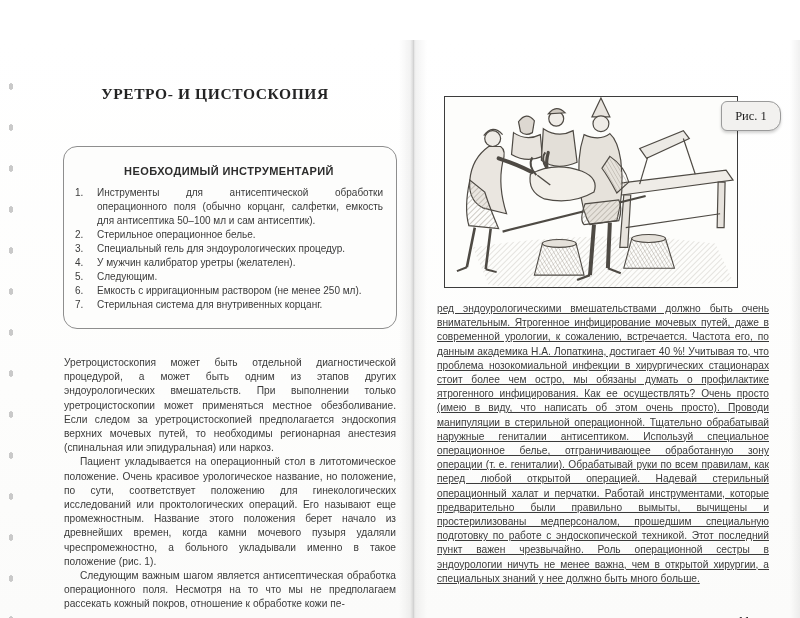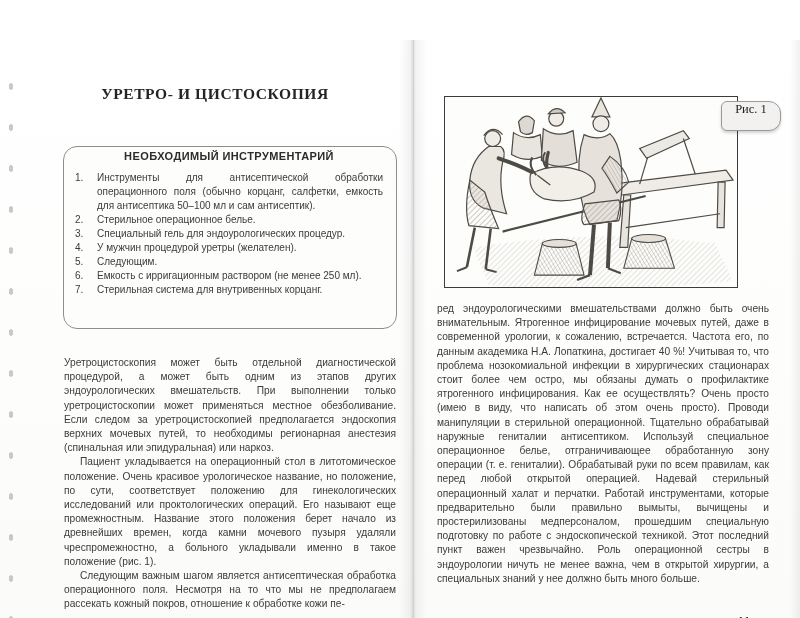--- a/index.html
+++ b/index.html
@@ -19,31 +19,31 @@
   .gutter-line{position:absolute;left:413px;top:0;width:1px;height:603px;background:#d2d2d2;}
   .bottom-edge{position:absolute;left:22px;top:604px;width:770px;height:1px;background:#e4e4e4;}
   .right-edge{position:absolute;right:0;top:0;width:10px;height:603px;
     background:linear-gradient(90deg,rgba(0,0,0,0),rgba(0,0,0,0.06));}
 
   
   .page-title{position:absolute;left:50px;top:45px;width:330px;text-align:center;
     font-family:"Liberation Serif","DejaVu Serif",serif;font-weight:bold;
     font-size:15.5px;letter-spacing:0.6px;color:#242424;}
   .inst-box{position:absolute;left:63px;top:106px;width:334px;height:183px;box-sizing:border-box;
-    border:1.4px solid #8e8e8e;border-radius:14px;padding:1px 13px 0 11px;background:#fdfdfc;}
+    border:1.4px solid #8e8e8e;border-radius:14px;padding:16px 13px 0 11px;background:#fdfdfc;}
   .inst-heading{text-align:center;font-weight:bold;font-size:11px;letter-spacing:0.4px;
     color:#2c2c2c;margin:2px 0 9px 0;}
   .inst-list{margin:0;padding:0;list-style:none;font-size:10px;line-height:14px;color:#3b3b3b;}
   .inst-list li{display:flex;}
   .inst-num{flex:0 0 22px;width:22px;}
   .inst-text{flex:1;text-align:justify;}
 
   .body-col{font-size:10.2px;line-height:14.2px;text-align:justify;color:#3b3b3b;}
   .body-left{position:absolute;left:64px;top:316px;width:332px;}
-  .body-right{position:absolute;left:437px;top:262px;width:332px;}
+  .body-right{position:absolute;left:437px;top:262px;width:332px;text-decoration:underline;}
   .body-col p{margin:0;}
   .body-col p.indent{text-indent:16px;}
 
   
   .tab-pill{position:absolute;top:578px;width:44px;height:15px;background:#5a5a5a;border-radius:8px;}
   .tab-pill.left{left:-14px;}
   .tab-pill.right{left:770px;}
   .page-num{position:absolute;font-family:"Liberation Serif","DejaVu Serif",serif;
     font-weight:bold;font-size:14px;color:#232323;}
   .page-num.left{left:33px;top:591px;}
@@ -52,21 +52,21 @@
   .running-title.left{left:88px;top:581px;width:300px;}
   .running-title.right{left:437px;top:581px;width:284px;text-align:right;}
 
   
   .fig-frame{position:absolute;left:444px;top:56px;width:294px;height:192px;box-sizing:border-box;
     border:1.4px solid #3c3c3c;background:#fdfdfb;}
   .fig-frame svg{display:block;width:100%;height:100%;}
   .fig-tab{position:absolute;left:721px;top:61px;width:58px;height:28px;
     background:#f2f1ef;border:1px solid #9a9a9a;border-radius:6px 12px 12px 6px;
     box-shadow:0 2px 3px rgba(0,0,0,0.18);
-    display:flex;align-items:flex-start;justify-content:center;
+    display:flex;align-items:center;justify-content:center;
     font-family:"Liberation Serif","DejaVu Serif",serif;font-size:12.5px;color:#1f1f1f;}
 
   
   .logo{position:absolute;left:649px;top:585px;width:34px;height:31px;border-radius:6px;
     background:#54575c;box-shadow:0 1px 2px rgba(0,0,0,0.25);
     display:flex;align-items:center;justify-content:center;
     color:#ffffff;font-weight:bold;font-size:19px;}
 </style>
 </head>
 <body>
@@ -91,21 +91,21 @@
       <li>
         <span class="inst-num">2.</span>
         <span class="inst-text">Стерильное операционное белье.</span>
       </li>
       <li>
         <span class="inst-num">3.</span>
         <span class="inst-text">Специальный гель для эндоурологических процедур.</span>
       </li>
       <li>
         <span class="inst-num">4.</span>
-        <span class="inst-text">У мужчин процедурой уретры (желателен).</span>
+        <span class="inst-text">У мужчин калибратор уретры (желателен).</span>
       </li>
       <li>
         <span class="inst-num">5.</span>
         <span class="inst-text">Следующим.</span>
       </li>
       <li>
         <span class="inst-num">6.</span>
         <span class="inst-text">Емкость с ирригационным раствором (не менее 250 мл).</span>
       </li>
       <li>

